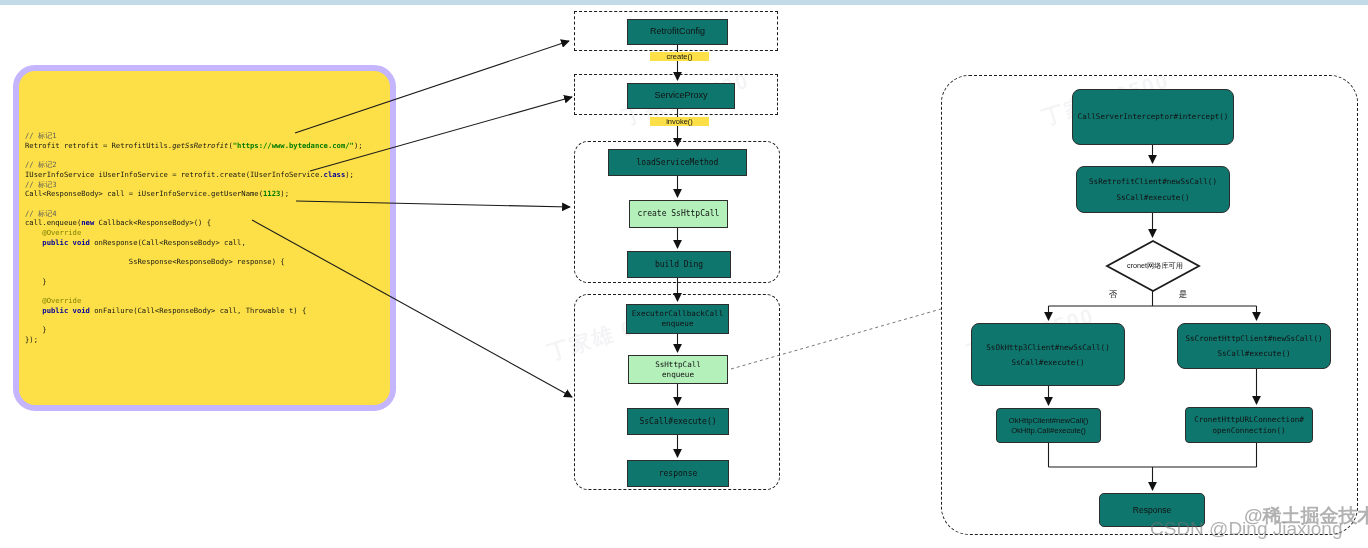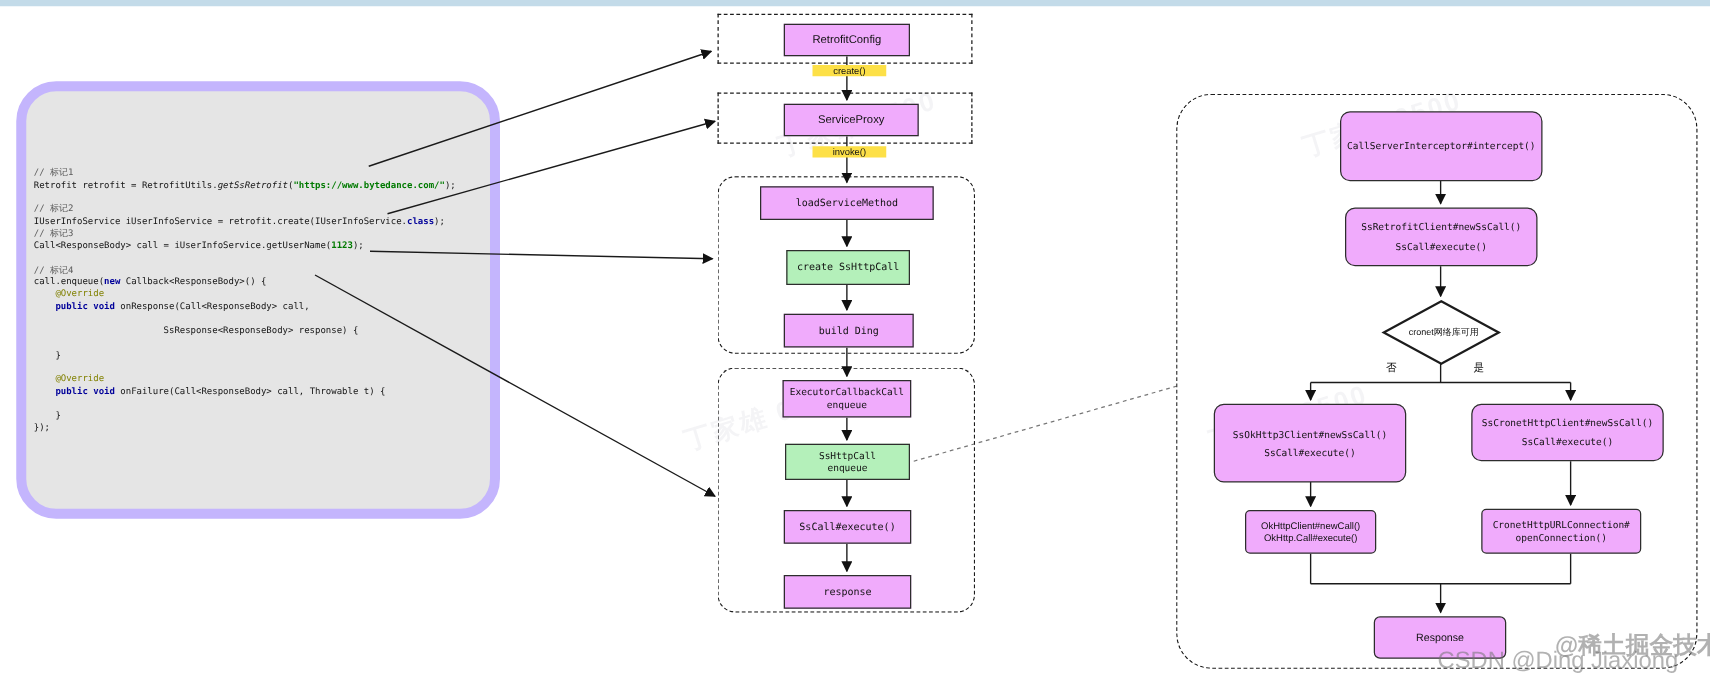--- a/index.html
+++ b/index.html
@@ -8,21 +8,21 @@
     background:#ffffff;font-family:"Liberation Sans",sans-serif;
   }
   .topbar{position:absolute;left:0;top:0;width:1368px;height:5px;z-index:0}
 
   
   .wm-diag{position:absolute;z-index:0;font-size:21px;font-weight:bold;letter-spacing:2px;
     color:rgba(70,70,110,0.06);transform:rotate(-17deg);white-space:nowrap}
 
   
   .codebox{position:absolute;left:13px;top:65px;width:371px;height:334px;
-    border:8px solid #c4b5fd;border-radius:32px;background:#e5e5e5;z-index:0}
+    border:6px solid #c4b5fd;border-radius:22px;background:#fde047;z-index:0}
   .code{position:absolute;left:6px;top:60px;margin:0;
     font-family:"DejaVu Sans Mono",monospace;font-size:7.2px;line-height:9.7px;
     white-space:pre;color:#141414}
   .code .cmt{color:#5a5a5a}
   .code .kw{color:#00009a;font-weight:bold}
   .code .str{color:#007a00;font-weight:bold}
   .code .num{color:#007a00;font-weight:bold}
   .code .ann{color:#818100}
   .code .it{font-style:italic}
 
@@ -31,21 +31,21 @@
 
   
   .g{position:absolute;box-sizing:border-box;border:1.7px dashed #1c1c1c;z-index:1;background:transparent}
   .g1{left:574px;top:11px;width:204px;height:40px}
   .g2{left:574px;top:74px;width:204px;height:41px}
   .g3{left:574px;top:141px;width:206px;height:142px;border-radius:14px}
   .g4{left:574px;top:294px;width:206px;height:196px;border-radius:14px}
   .gr{left:941px;top:75px;width:417px;height:460px;border-radius:28px}
 
   
-  .node{position:absolute;box-sizing:border-box;border:1.5px solid #2d2d2d;background:#f0abfc;
+  .node{position:absolute;box-sizing:border-box;border:1.5px solid #2d2d2d;background:#0f766e;
     display:flex;flex-direction:column;align-items:center;justify-content:center;text-align:center;
     font-family:"DejaVu Sans Mono",monospace;font-size:8px;color:#111;z-index:2;line-height:1.25}
   .sans{font-family:"Liberation Sans",sans-serif}
   .green{background:var(--green,#b4f0ba)}
   .r8{border-radius:8px}.r4{border-radius:4px}.r5{border-radius:5px}
   .two>div{display:block}
 
   
   .elabel{position:absolute;z-index:3;background:#fde047;text-align:center;
     font-family:"Liberation Sans",sans-serif;font-size:7.5px;color:#111;padding:0 2px;white-space:nowrap}

